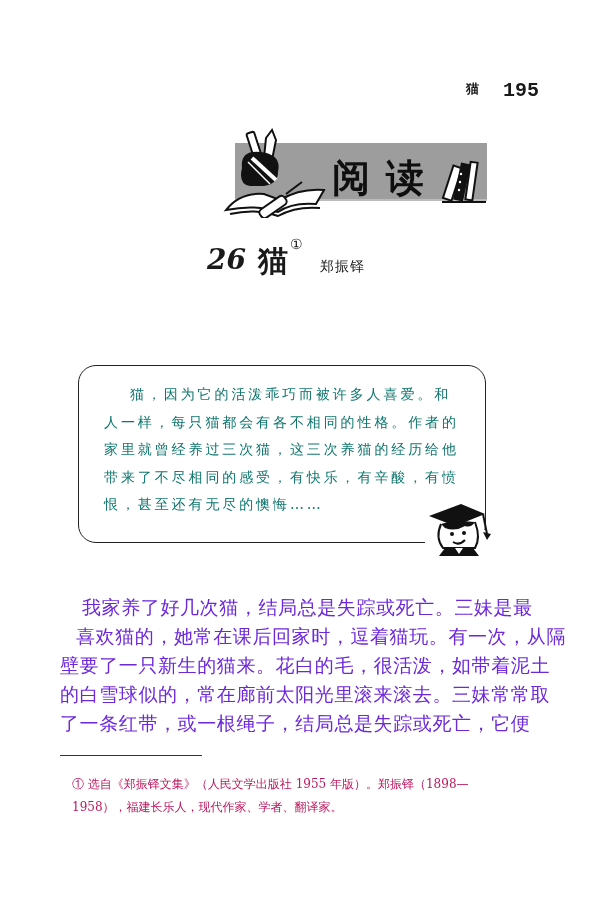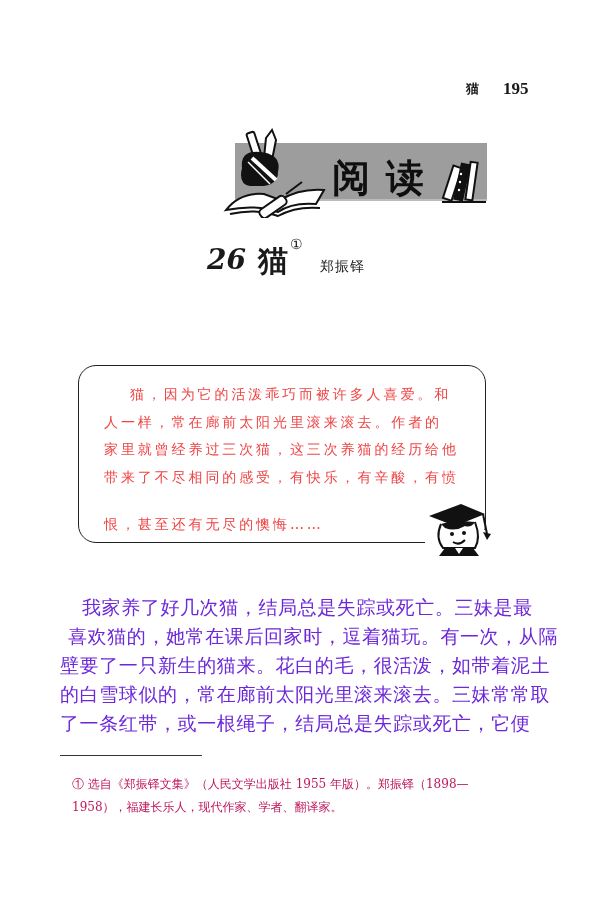--- a/index.html
+++ b/index.html
@@ -2,39 +2,39 @@
 <html><head>
 <meta charset="utf-8">
 <style>
   html, body { margin: 0; padding: 0; }
   body {
     width: 600px; height: 899px; background: #ffffff; position: relative; overflow: hidden;
     font-family: "DejaVu Serif", "Liberation Serif", serif; color: #1a1a1a;
   }
   .abs { position: absolute; }
   .running-head { top: 80px; left: 466px; font-family: "DejaVu Sans", sans-serif; font-size: 13px; font-weight: bold; }
-  .page-num { top: 79px; left: 503px; font-family: Liberation Serif, serif; font-weight: bold; font-size: 17px; }
+  .page-num { top: 79px; left: 503px; font-family: Liberation Mono, monospace; font-weight: bold; font-size: 20px; }
 
   .banner { left: 235px; top: 143px; width: 252px; height: 57px; background: #9d9d9d; }
   .banner-shadow { left: 235px; top: 199px; width: 252px; height: 2px; background: #bbbbbb; }
   .banner-title { left: 332px; top: 153px; font-size: 38px; font-weight: bold; letter-spacing: 16px; color: #0f0f0f; font-family: "DejaVu Serif", serif; }
   .pen-cup-icon { left: 220px; top: 128px; width: 110px; height: 90px; }
   .books-icon { left: 440px; top: 156px; width: 48px; height: 50px; }
 
   .lesson-num { left: 207px; top: 243px; font-family: "DejaVu Serif", serif; font-style: italic; font-weight: bold; font-size: 28px; }
   .lesson-title { left: 258px; top: 241px; font-family: "DejaVu Sans", sans-serif; font-weight: bold; font-size: 30px; }
   .lesson-footref { left: 290px; top: 236px; font-size: 14px; }
   .lesson-author { left: 320px; top: 258px; font-family: "DejaVu Sans", sans-serif; font-size: 14px; letter-spacing: 1px; }
 
   .intro-box {
     left: 78px; top: 365px; width: 408px; height: 178px;
     border: 1.5px solid #222; border-radius: 18px; box-sizing: border-box;
   }
   .intro-gap { left: 425px; top: 530px; width: 70px; height: 20px; background: #fff; }
-  .intro-line { left: 104px; font-size: 14px; letter-spacing: 2.9px; white-space: nowrap; color: #ef4444; font-family: "DejaVu Serif", serif; }
+  .intro-line { left: 104px; font-size: 14px; letter-spacing: 2.9px; white-space: nowrap; color: #0f766e; font-family: "DejaVu Serif", serif; }
   .grad-icon { left: 425px; top: 498px; width: 68px; height: 58px; }
 
   .body-line { font-size: 19px; white-space: nowrap; letter-spacing: 0.6px; color: #6d28d9; font-family: "DejaVu Serif", serif; }
 
   .fn-rule { left: 60px; top: 755px; width: 142px; height: 1px; background: #333; }
   .fn-line { font-size: 12px; white-space: nowrap; color: #be185d; font-family: "DejaVu Serif", serif; }
 </style>
 </head>
 <body>
 
@@ -82,42 +82,42 @@
 </svg>
 
 <div class="abs lesson-num">26</div>
 <div class="abs lesson-title">猫</div>
 <div class="abs lesson-footref">①</div>
 <div class="abs lesson-author">郑振铎</div>
 
 <div class="abs intro-box"></div>
 <div class="abs intro-gap"></div>
 <div class="abs intro-line" style="top:386px; left:130px;">猫，因为它的活泼乖巧而被许多人喜爱。和</div>
-<div class="abs intro-line" style="top:414px;">人一样，常在廊前太阳光里滚来滚去。作者的</div>
+<div class="abs intro-line" style="top:414px;">人一样，每只猫都会有各不相同的性格。作者的</div>
 <div class="abs intro-line" style="top:441px;">家里就曾经养过三次猫，这三次养猫的经历给他</div>
 <div class="abs intro-line" style="top:469px;">带来了不尽相同的感受，有快乐，有辛酸，有愤</div>
-<div class="abs intro-line" style="top:496px;margin-top:20px;">恨，甚至还有无尽的懊悔……</div>
+<div class="abs intro-line" style="top:496px;">恨，甚至还有无尽的懊悔……</div>
 
 <svg class="abs grad-icon" viewBox="0 0 68 58">
 
   <polygon points="4,18 36,6 60,16 30,28" fill="#111"></polygon>
   <path d="M58 16 L62 36" stroke="#111" stroke-width="2" fill="none"></path>
   <polygon points="58,34 66,36 62,42" fill="#111"></polygon>
 
   <path d="M16 26 Q10 40 18 50 L50 50 Q56 40 50 24" fill="#fff" stroke="#111" stroke-width="2"></path>
   <path d="M16 26 Q30 22 50 24 Q46 30 40 28 Q30 34 20 30 Z" fill="#111"></path>
   <circle cx="27" cy="36" r="2" fill="#111"></circle>
   <circle cx="39" cy="35" r="2" fill="#111"></circle>
   <path d="M28 44 Q34 48 40 42" stroke="#111" stroke-width="2" fill="none"></path>
 
   <path d="M20 50 L14 58 L54 58 L48 50 Z" fill="#111"></path>
   <path d="M30 50 L34 56 L38 50" fill="#fff"></path>
 </svg>
 
 <div class="abs body-line" style="left:82px; top:595px;">我家养了好几次猫，结局总是失踪或死亡。三妹是最</div>
-<div class="abs body-line" style="left:68px; top:624px;">喜欢猫的，她常在课后回家时，逗着猫玩。有一次，从隔</div>
+<div class="abs body-line" style="left:76px; top:624px;">喜欢猫的，她常在课后回家时，逗着猫玩。有一次，从隔</div>
 <div class="abs body-line" style="left:60px; top:653px;text-align:center;">壁要了一只新生的猫来。花白的毛，很活泼，如带着泥土</div>
 <div class="abs body-line" style="left:60px; top:682px;">的白雪球似的，常在廊前太阳光里滚来滚去。三妹常常取</div>
 <div class="abs body-line" style="left:60px; top:711px;">了一条红带，或一根绳子，结局总是失踪或死亡，它便</div>
 
 <div class="abs fn-rule"></div>
 <div class="abs fn-line" style="left:72px; top:776px;">① 选自《郑振铎文集》（人民文学出版社 1955 年版）。郑振铎（1898—</div>
 <div class="abs fn-line" style="left:72px; top:799px;">1958），福建长乐人，现代作家、学者、翻译家。</div>
 
 </body></html>

